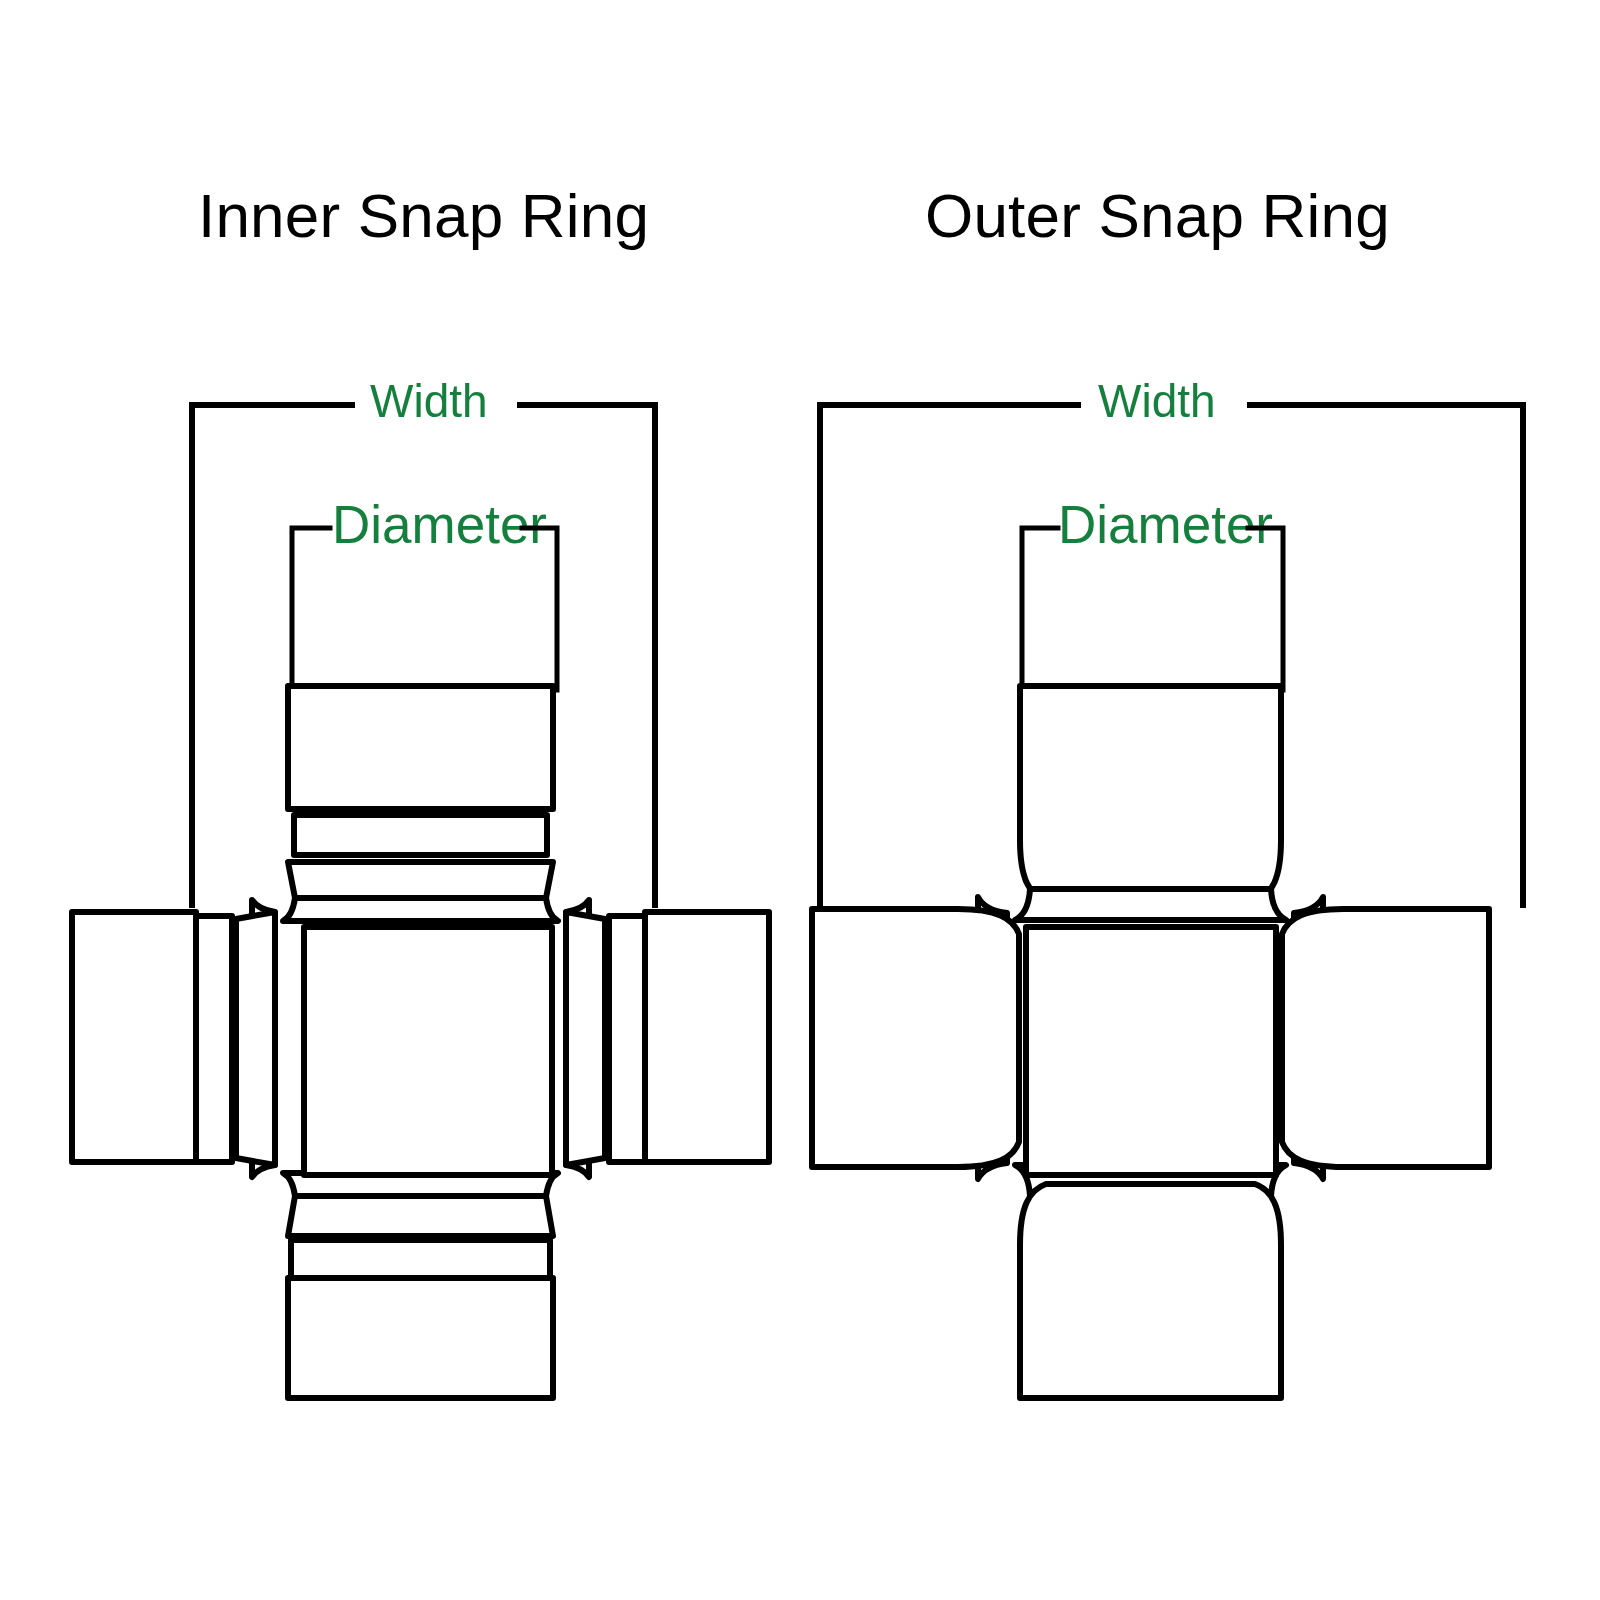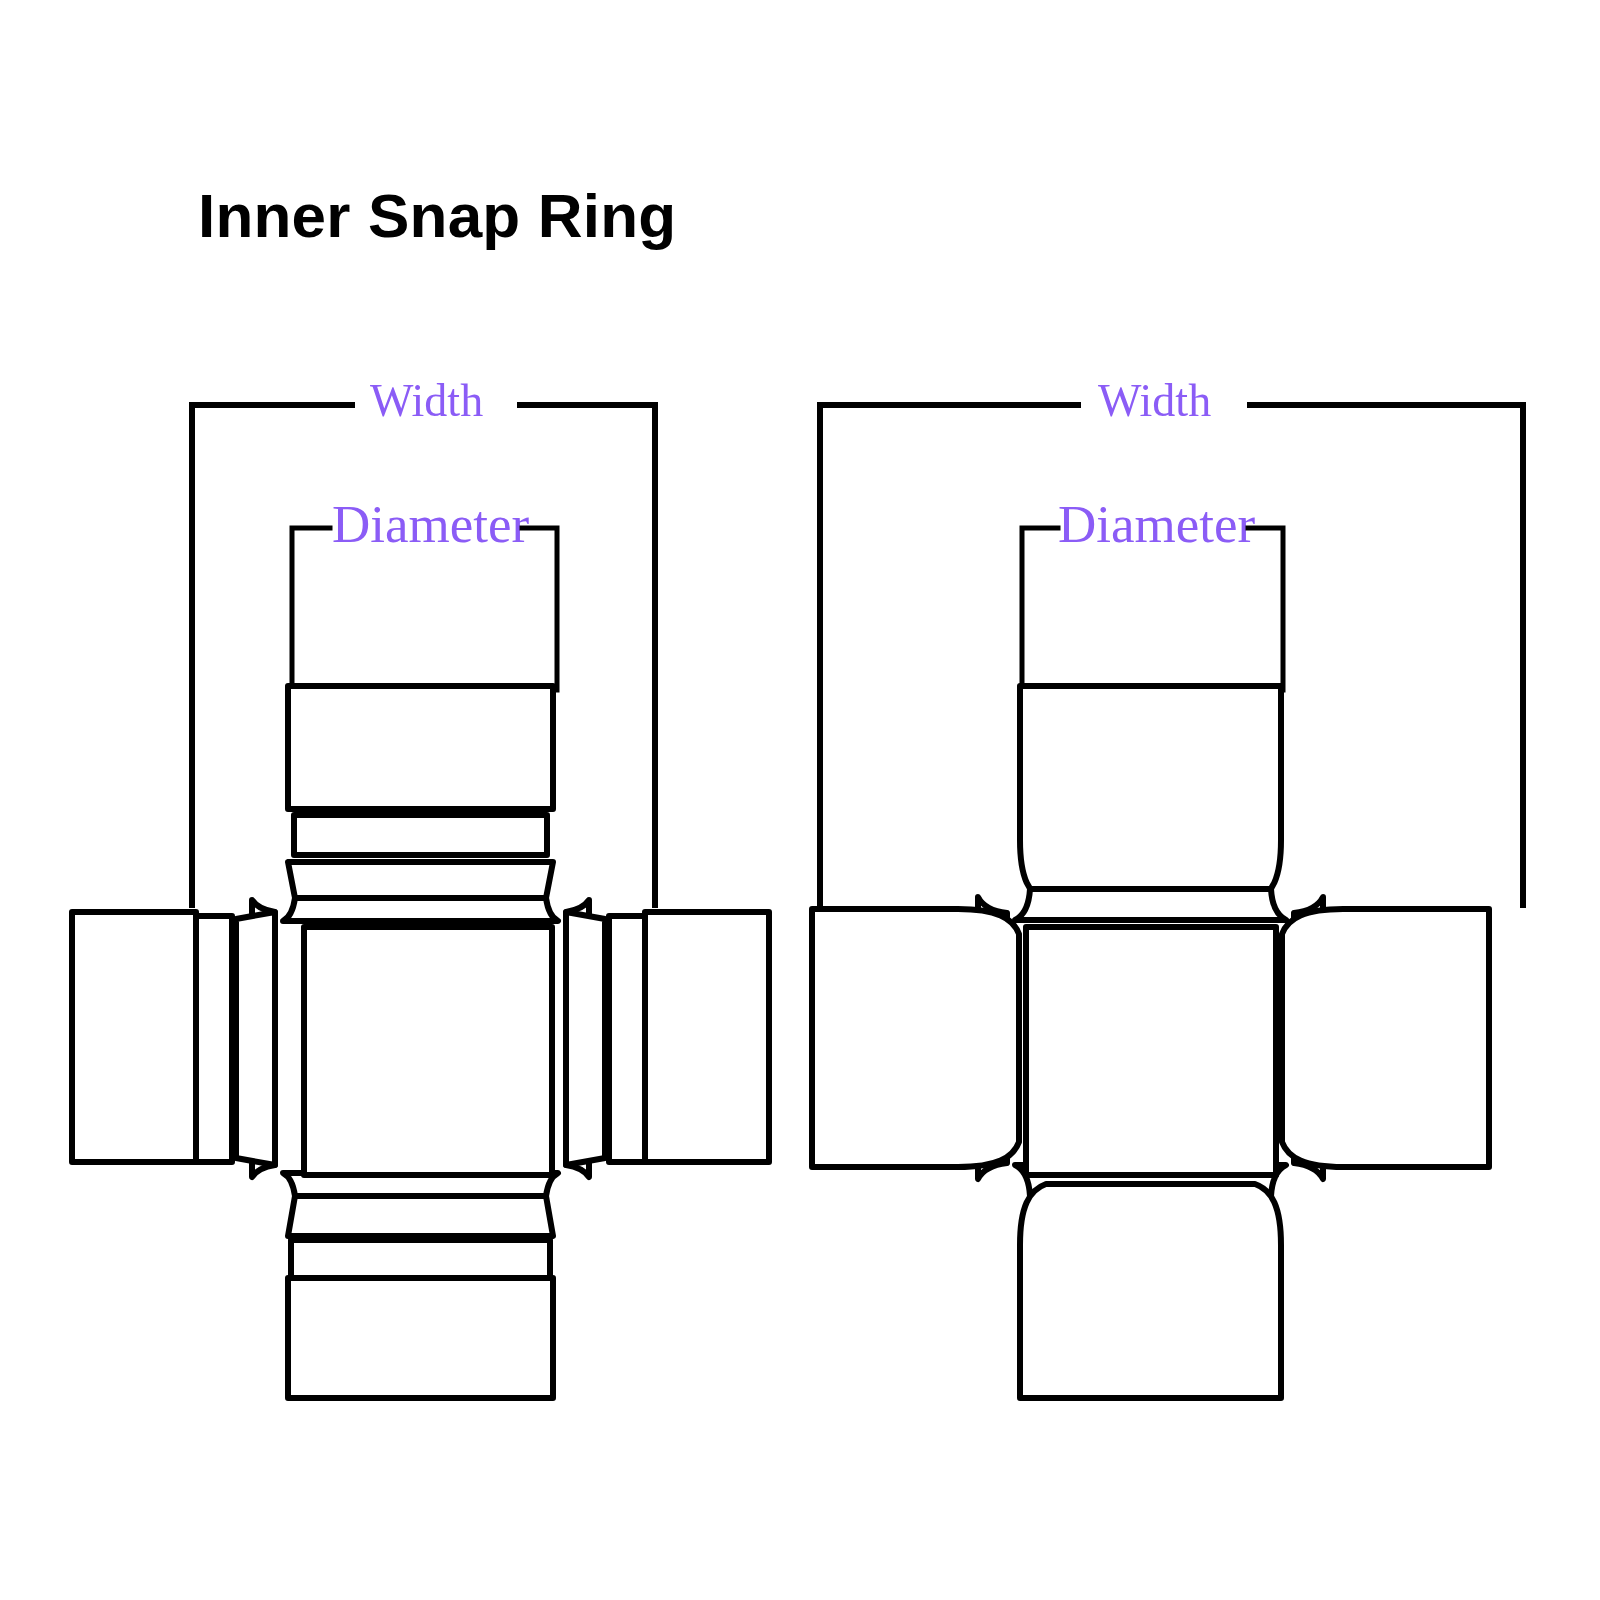--- a/index.html
+++ b/index.html
@@ -43,48 +43,48 @@
   .dim-line-thin {
     fill: none;
     stroke: #000000;
     stroke-width: 5;
     stroke-linecap: square;
     stroke-linejoin: miter;
   }
   .panel-title {
     position: absolute;
     font-size: 62px;
-    font-weight: 700;
+    font-weight: 400;
     letter-spacing: 0.2px;
     color: #000000;
     white-space: nowrap;
     line-height: 1;
   }
   .dim-label {
     position: absolute;
     font-size: 46px;
     font-weight: 400;
-    color: #8b5cf6;
+    color: #15803d;
     white-space: nowrap;
     line-height: 1;
     background: #ffffff;
     padding: 0 10px;
-    font-family: Liberation Serif, serif;
   }
   .dim-label.small {
     font-size: 53px;
   }
 </style>
 </head>
 <body>
 
 <div id="canvas">
 
   <div class="panel-title" style="left:198px; top:185px;">Inner Snap Ring</div>
 
+  <div class="panel-title" style="left:925px; top:185px;">Outer Snap Ring</div>
 
   <div class="dim-label" style="left:360px; top:378px;">Width</div>
 
   <div class="dim-label small" style="left:322px; top:498px;">Diameter</div>
 
   <div class="dim-label" style="left:1088px; top:378px;">Width</div>
 
   <div class="dim-label small" style="left:1048px; top:498px;">Diameter</div>
 
   <svg class="diagram" viewBox="0 0 1600 1600" xmlns="http://www.w3.org/2000/svg">

